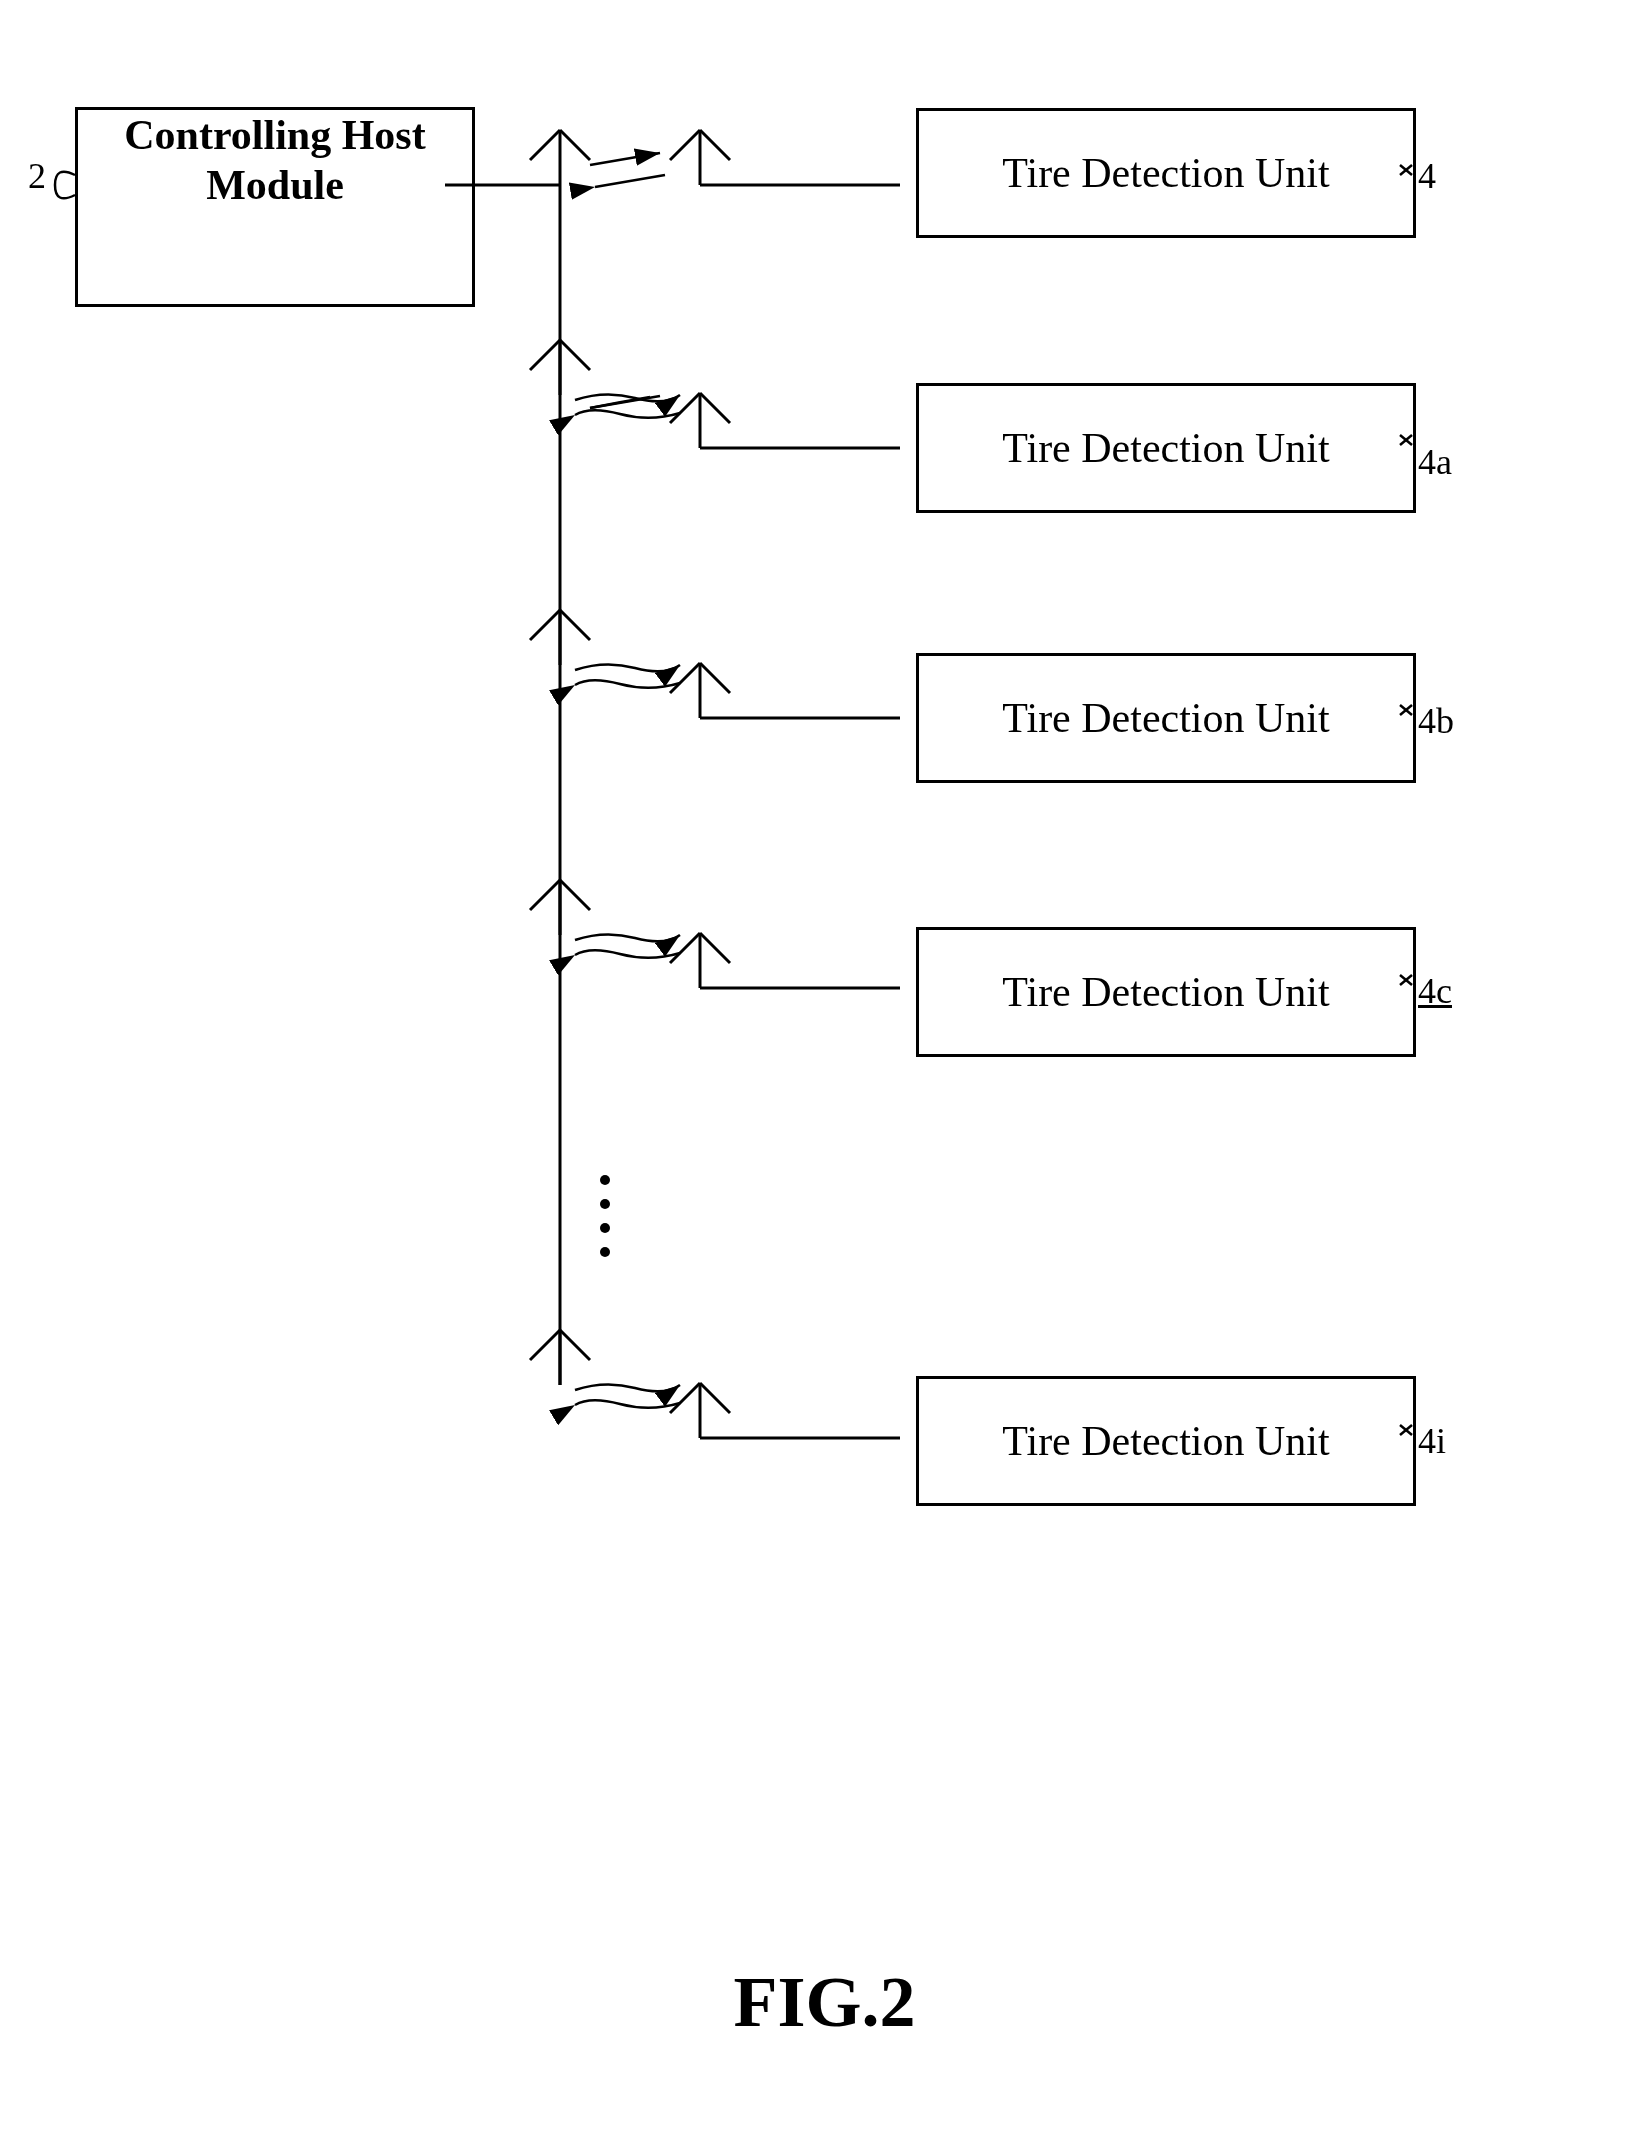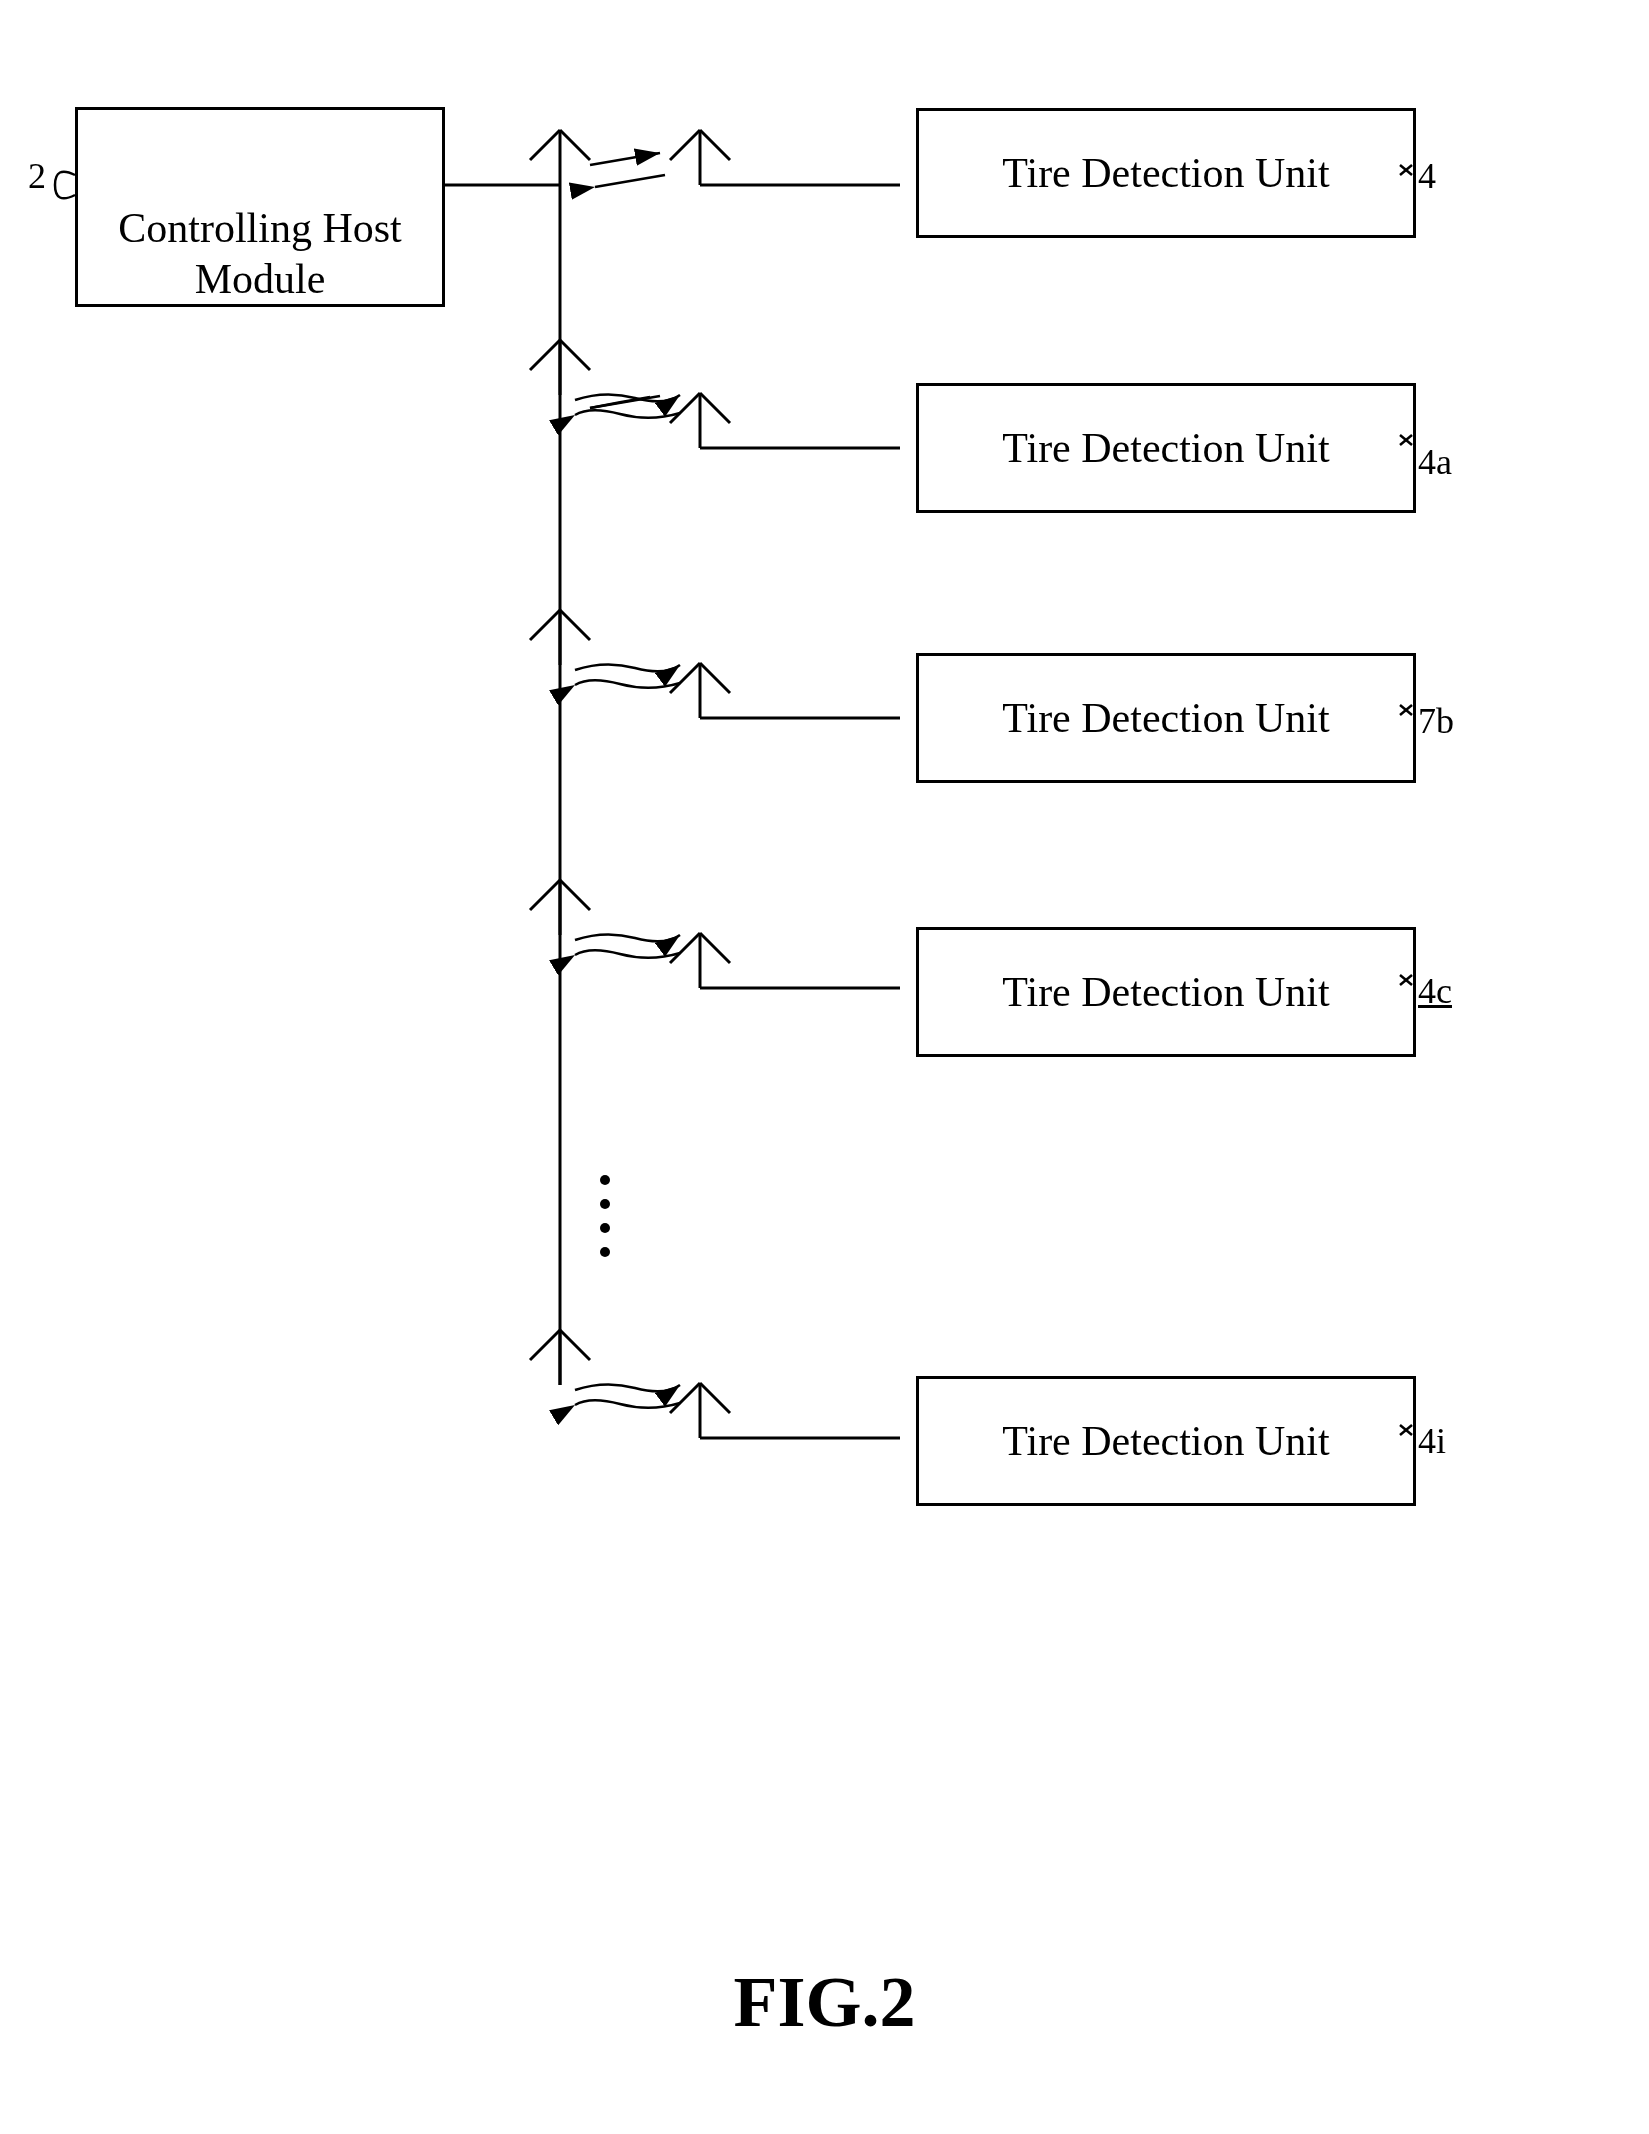--- a/index.html
+++ b/index.html
@@ -27,27 +27,28 @@
       left: 28px;
       font-size: 36px;
       font-weight: normal;
     }
 
     
     .host-module-box {
       position: absolute;
       top: 107px;
       left: 75px;
-      width: 370px;
+      width: 400px;
       height: 200px;
       border: 3px solid #000;
       display: flex;
-      align-items: flex-end;
+      align-items: flex-start;
       justify-content: center;
       text-align: center;
+      font-weight: bold;
     }
 
     .host-module-box span {
       font-size: 42px;
       line-height: 1.2;
     }
 
     
     .tdu-box {
       position: absolute;
@@ -140,21 +141,21 @@
     <span>Tire Detection Unit</span>
   </div>
   <div class="tdu-box tdu-5">
     <span>Tire Detection Unit</span>
   </div>
 
   <div class="ref-label" style="top: 155px; left: 1418px;">4</div>
 
   <div class="ref-label" style="top: 441px; left: 1418px;">4a</div>
 
-  <div class="ref-label" style="top: 700px; left: 1418px;">7b</div>
+  <div class="ref-label" style="top: 700px; left: 1418px;">4b</div>
 
   <div class="ref-label" style="top: 970px; left: 1418px; text-decoration: underline;">4c</div>
 
   <div class="ref-label" style="top: 1420px; left: 1418px;">4i</div>
 
   <div class="dots-container">
     <div class="dot"></div>
     <div class="dot"></div>
     <div class="dot"></div>
     <div class="dot"></div>

